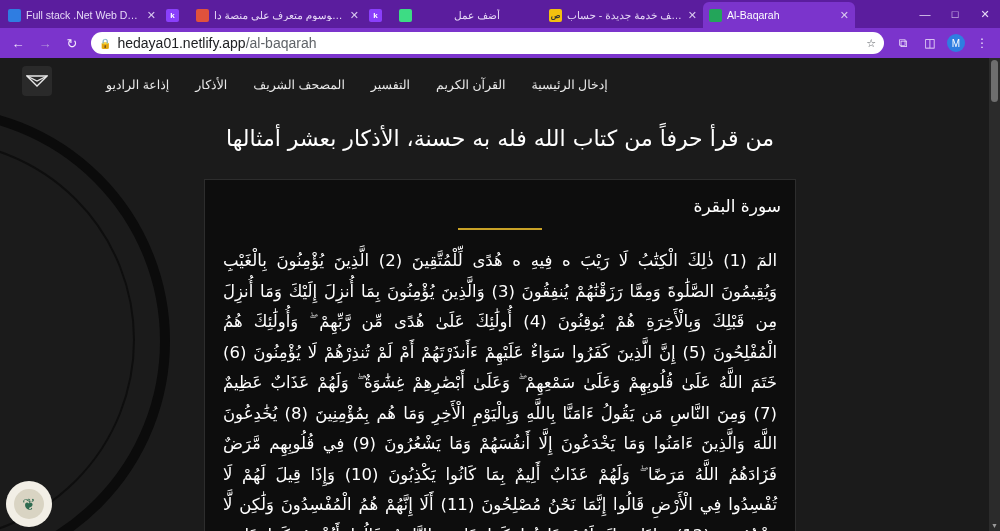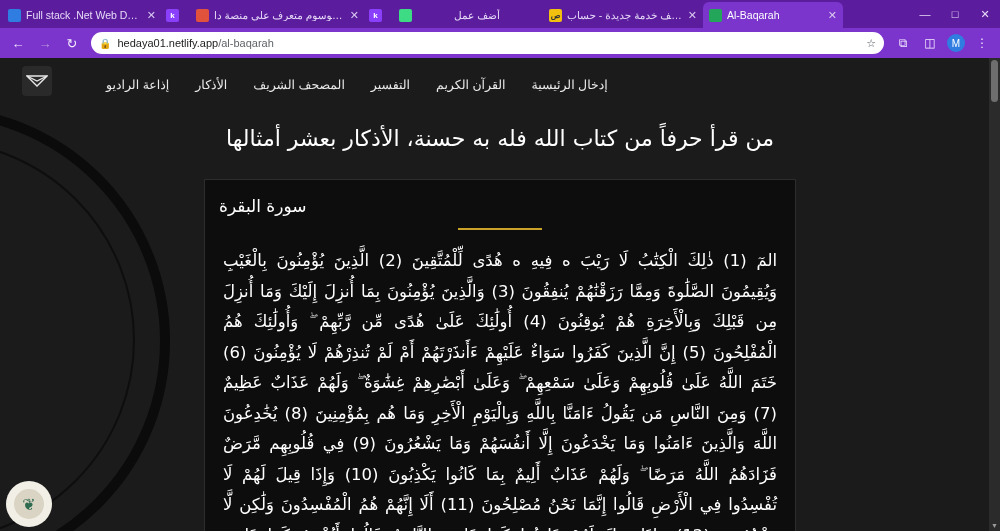--- a/index.html
+++ b/index.html
@@ -110,21 +110,21 @@
     gap: 6px;
     margin: 0 4px;
     min-width: 0;
   }
   .omnibox .lock {
     font-size: 10px;
     color: #4a4a4a;
     flex: 0 0 auto;
   }
   .omnibox .url {
-    font-size: 11px;
+    font-size: 14px;
     color: #202124;
     flex: 1 1 auto;
     overflow: hidden;
     white-space: nowrap;
     text-overflow: ellipsis;
   }
   .omnibox .url .domain { color: #202124; }
   .omnibox .url .path { color: #5f6368; }
   .omnibox .star { font-size: 11px; color: #5f6368; }
   .tb-icon {
@@ -226,21 +226,21 @@
     z-index: 2;
     margin: 28px auto 0 auto;
     width: 592px;
     background: #0d0d0d;
     border: 1px solid #2d2d2d;
     padding: 16px 14px 10px 14px;
     height: 380px;
     overflow: hidden;
   }
   .card .surah-title {
-    text-align: left;
+    text-align: right;
     color: #ffffff;
     font-size: 17px;
     direction: rtl;
     font-family: "DejaVu Sans", sans-serif;
     letter-spacing: 0.5px;
   }
   .card .divider {
     width: 84px; height: 2px;
     background: #c9a227;
     margin: 12px auto 16px auto;
@@ -322,21 +322,21 @@
     </div>
     <div class="tab" style="width:150px;justify-content:center">
       <span class="favicon" style="background:#3ddc84"></span>
       <span class="title" style="text-align:center">أضف عمل</span>
     </div>
     <div class="tab" style="width:160px">
       <span class="favicon" style="background:#f2c00f;color:#333">ص</span>
       <span class="title">أضف خدمة جديدة - حساب</span>
       <span class="tabclose">✕</span>
     </div>
-    <div class="tab active" style="width:140px">
+    <div class="tab active" style="width:152px">
       <span class="favicon" style="background:#23a55a"></span>
       <span class="title">Al-Baqarah</span>
       <span class="tabclose">✕</span>
     </div>
 
     <div class="sys-btn-row">
       <div class="sys-btn">—</div>
       <div class="sys-btn">□</div>
       <div class="sys-btn close">✕</div>
     </div>

